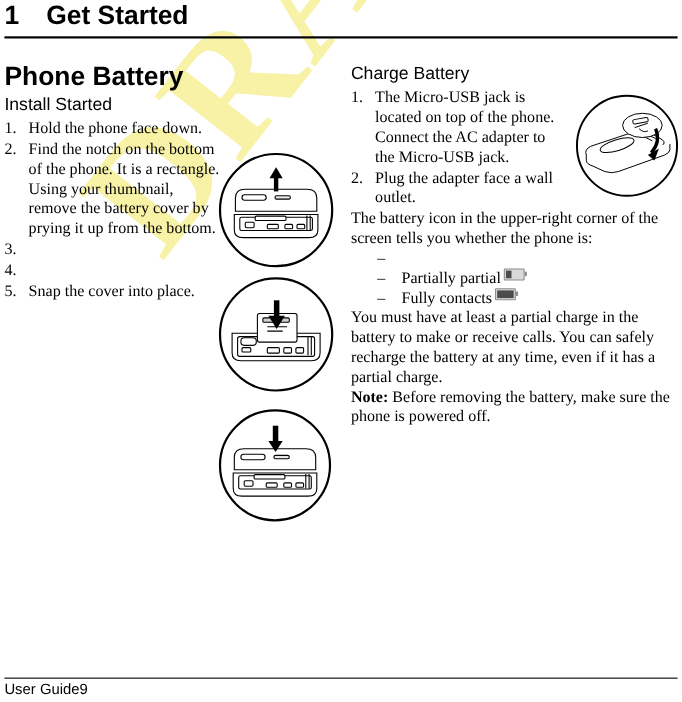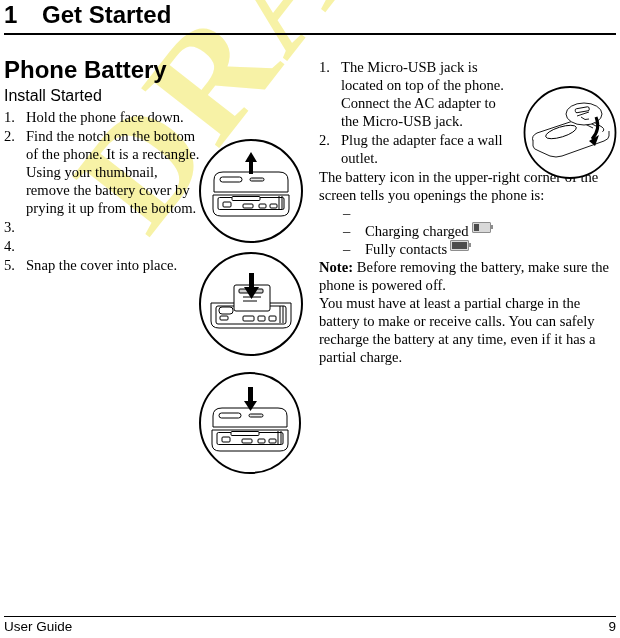--- a/index.html
+++ b/index.html
@@ -187,21 +187,20 @@
     top: 616px;
     width: 612px;
     z-index: 2;
   }
   .footer-rule {
     border-top: 1.6px solid #000;
     width: 612px;
   }
   .footer-row {
     display: flex;
-    justify-content: space-between;
     align-items: baseline;
     font-family: "Liberation Sans", sans-serif;
     font-size: 13.5px;
     line-height: 18px;
     padding-top: 1px;
   }
 </style>
 </head>
 <body>
 
@@ -322,57 +321,58 @@
 
       <g>
         <rect x="52" y="18" width="5" height="16" fill="#000"></rect>
         <polygon points="54.5,42 48,32 61,32" fill="#000"></polygon>
       </g>
     </svg>
   </div>
 
   <div class="col col-right">
 
+    <h3 class="sub">Charge Battery</h3>
 
     <ol class="numlist body-text">
       <li style="width:196px;">
         <span class="marker">1.</span>
         <span class="item-text">The Micro-USB jack is located on top of the phone. Connect the AC adapter to the Micro-USB jack.</span>
       </li>
       <li style="width:196px;">
         <span class="marker">2.</span>
         <span class="item-text">Plug the adapter face a wall outlet.</span>
       </li>
     </ol>
 
-    <p class="para body-text">The battery icon in the upper-right corner of the screen tells you openings the phone is:</p>
+    <p class="para body-text">The battery icon in the upper-right corner of the screen tells you whether the phone is:</p>
 
     <ul class="dashlist body-text">
       <li>
         <span class="dash">–</span>
       </li>
       <li>
         <span class="dash">–</span>
-        <span>Charging charged</span>
+        <span>Partially partial</span>
         <span class="bat-icon partial">
             <span class="fill"></span>
           </span>
       </li>
       <li>
         <span class="dash">–</span>
         <span>Fully contacts</span>
         <span class="bat-icon full">
             <span class="fill"></span>
           </span>
       </li>
     </ul>
 
+    <p class="para body-text">You must have at least a partial charge in the battery to make or receive calls. You can safely recharge the battery at any time, even if it has a partial charge.</p>
+
     <p class="para body-text"><span class="note-label">Note:</span><span> Before removing the battery, make sure the phone is powered off.</span></p>
-
-    <p class="para body-text">You must have at least a partial charge in the battery to make or receive calls. You can safely recharge the battery at any time, even if it has a partial charge.</p>
   </div>
 
   <div class="fig" id="fig-usb-jack">
     <svg width="94" height="99" viewBox="0 0 94 99">
       <circle cx="47" cy="49.5" r="45.5" fill="#fff" stroke="#000" stroke-width="1.8"></circle>
       <g stroke="#000" stroke-width="0.9" fill="#fff">
 
         <path d="M10 58 q-2 -5 4 -8 l42 -14 q6 -2 11 1 l12 7 q4 3 -1 6 l-42 15 q-6 2 -12 -1 z"></path>
         <path d="M10 58 v5 q0 3 6 5 l11 5 q6 2 12 0 l42 -15 q5 -2 5 -5 v-5"></path>
         <ellipse cx="38" cy="49" rx="16" ry="5" transform="rotate(-17 38 49)"></ellipse>

